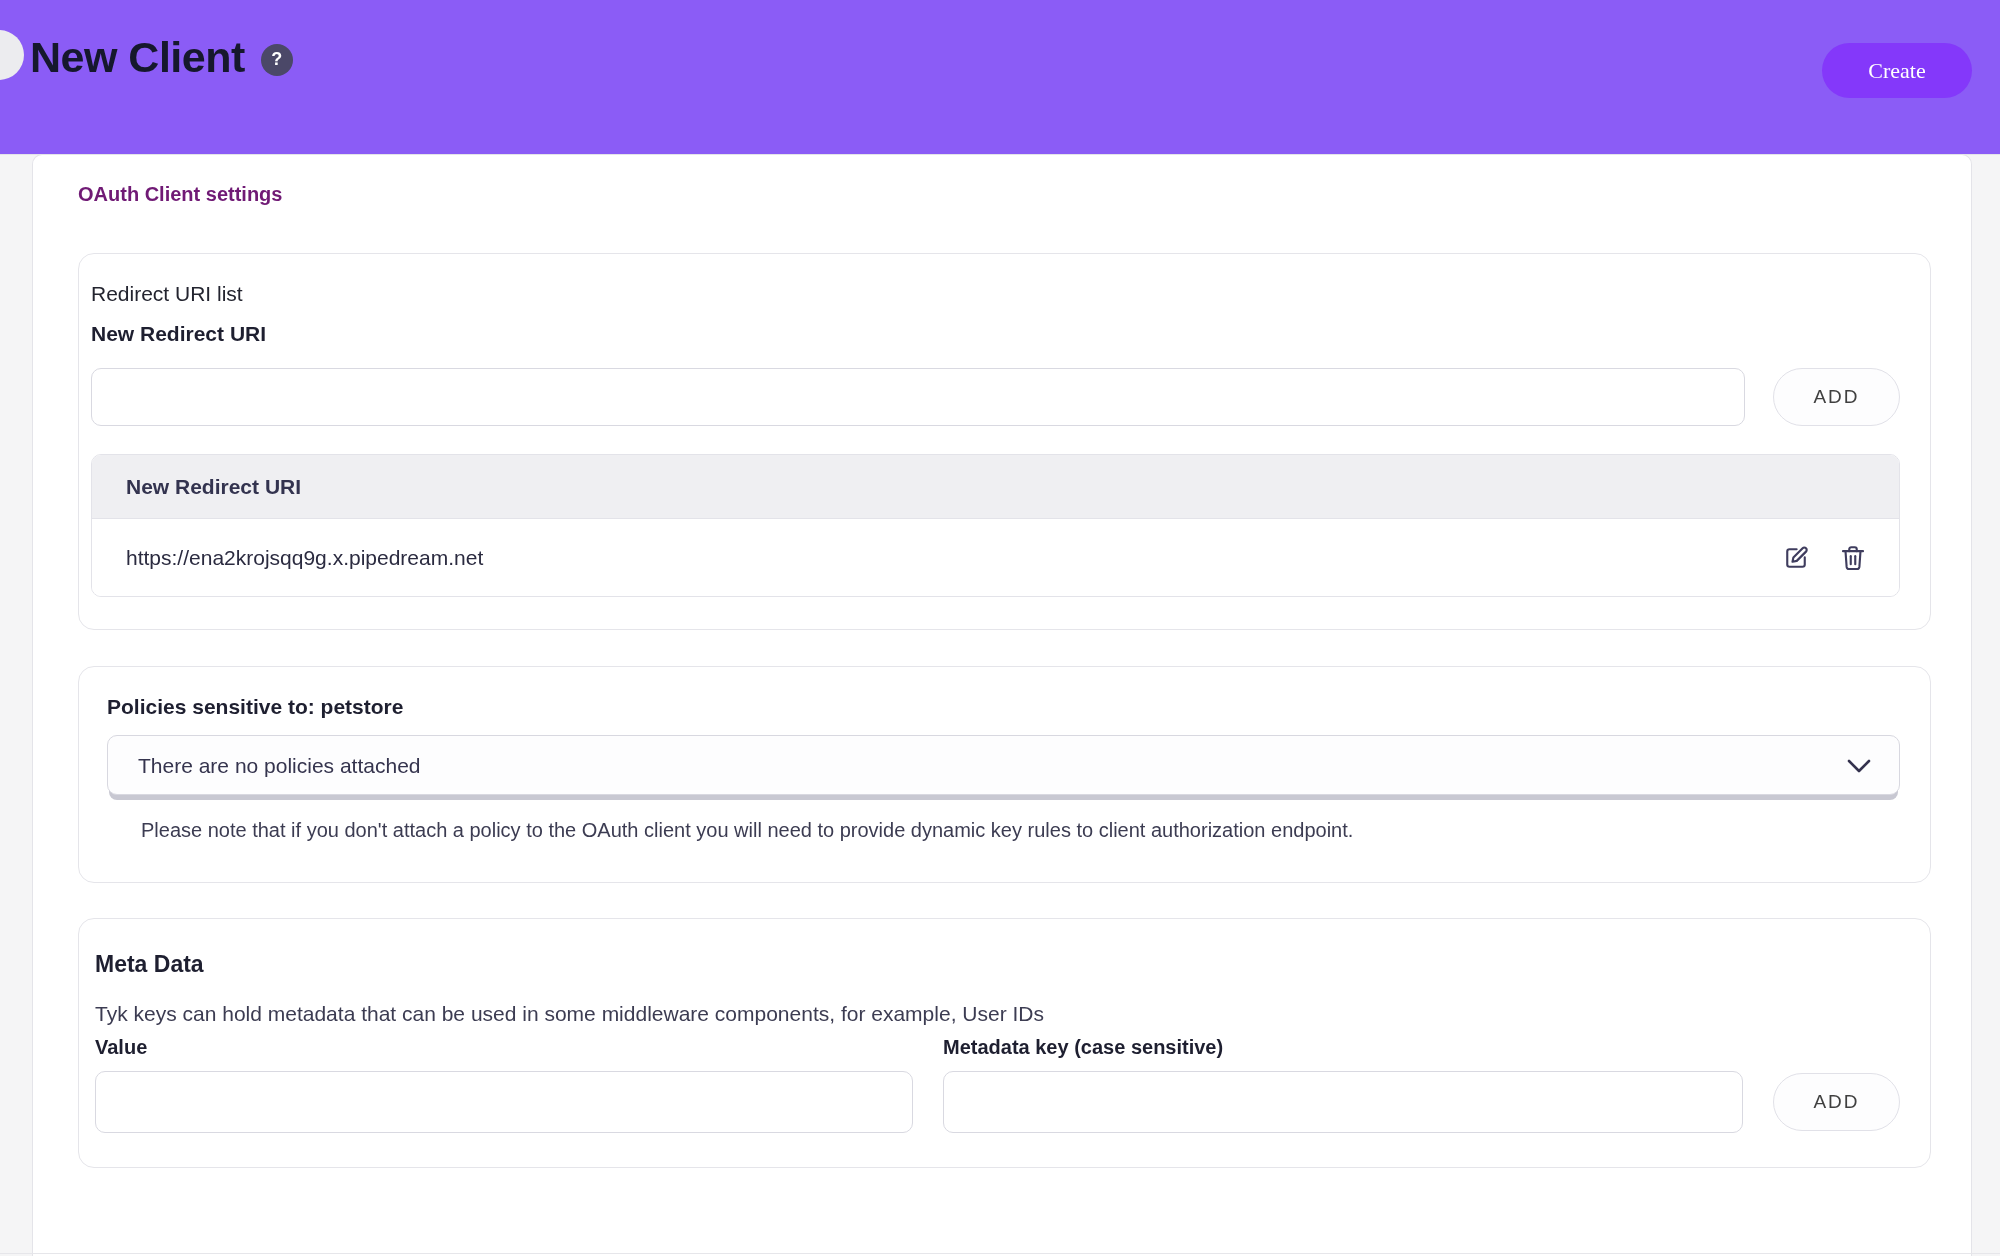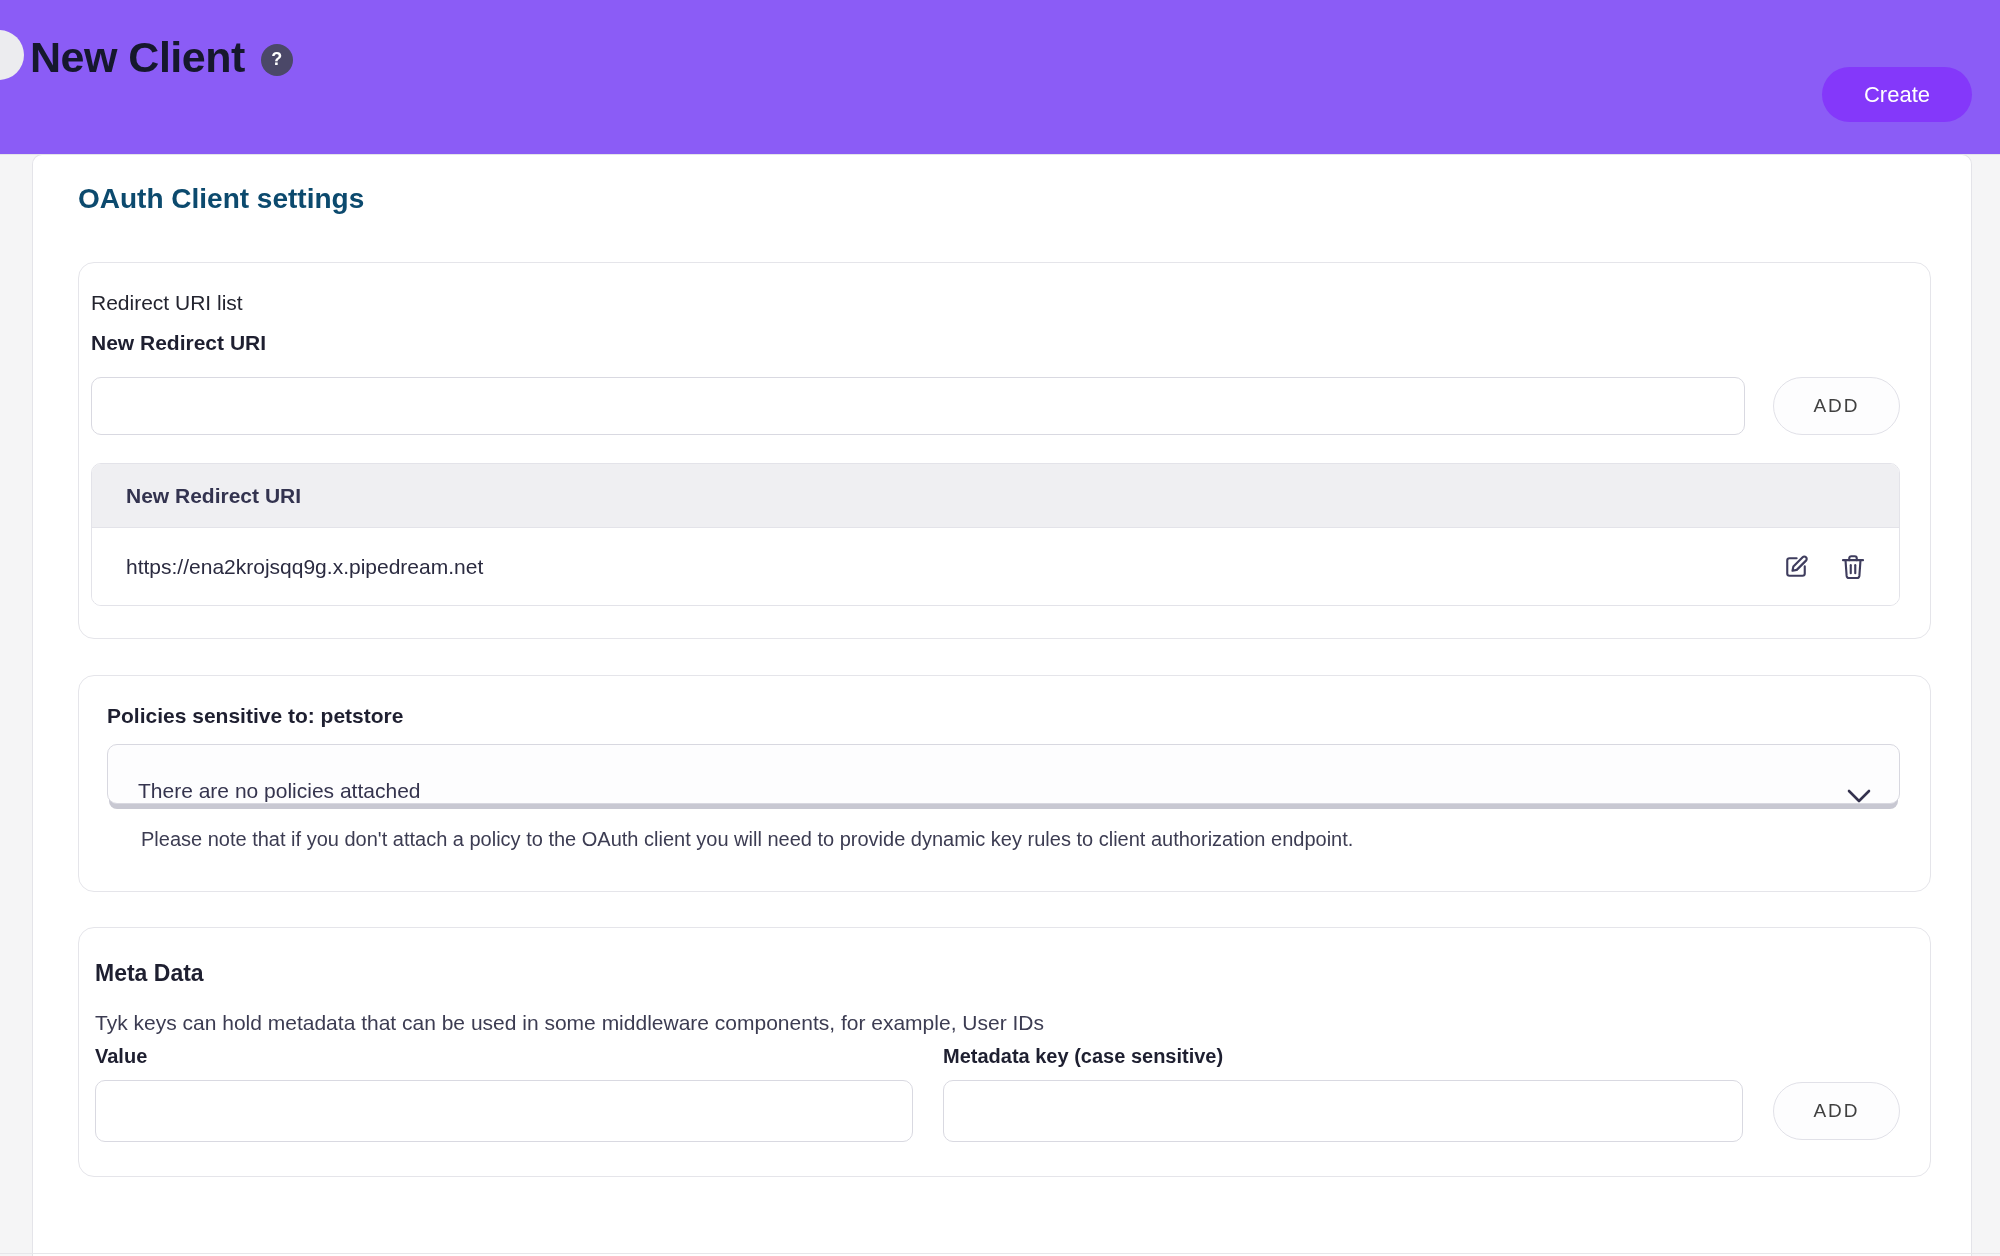--- a/index.html
+++ b/index.html
@@ -53,45 +53,44 @@
   }
   .create-btn {
     position: absolute;
     right: 28px; top: 43px;
     width: 150px; height: 55px;
     border: none;
     border-radius: 28px;
     background: #8438fa;
     color: #ffffff;
     font-size: 22px;
-    font-family: Liberation Sans, sans-serif;
-    cursor: pointer;
-    margin-top: 24px;
+    font-family: Liberation Serif, serif;
+    cursor: pointer;
   }
 
   
   .content {
     position: relative;
     height: 1101px;
     background: #f5f5f6;
   }
   .panel {
     position: absolute;
     left: 32px; right: 28px; top: -1px; bottom: 0;
     background: #ffffff;
     border: 1px solid #e4e4e9;
     border-bottom: none;
     border-radius: 10px 10px 0 0;
     padding: 28px 40px 0 45px;
     overflow: hidden;
   }
   .section-title {
-    font-size: 28px;
+    font-size: 20px;
     font-weight: 700;
-    color: #0c4a6e;
+    color: #701a75;
     margin-bottom: 47px;
   }
 
   .card {
     border: 1px solid #e5e5ea;
     border-radius: 16px;
     background: #ffffff;
   }
 
   
@@ -164,21 +163,21 @@
 
   
   .card-policies { padding: 28px 30px 40px 28px; margin-bottom: 35px; }
   .select-box {
     margin-top: 16px;
     height: 60px;
     border: 1px solid #d8d8e0;
     border-radius: 10px;
     background: #fdfdfe;
     display: flex;
-    align-items: flex-end;
+    align-items: center;
     justify-content: space-between;
     padding: 2px 28px 0 30px;
     cursor: pointer;
     box-shadow: 0 7px 0 -2px #c8c8d2;
   }
   .select-text { font-size: 21px; color: #35344e; }
   .policy-note {
     margin: 24px 0 0 34px;
     font-size: 20px;
     color: #3c3c52;

